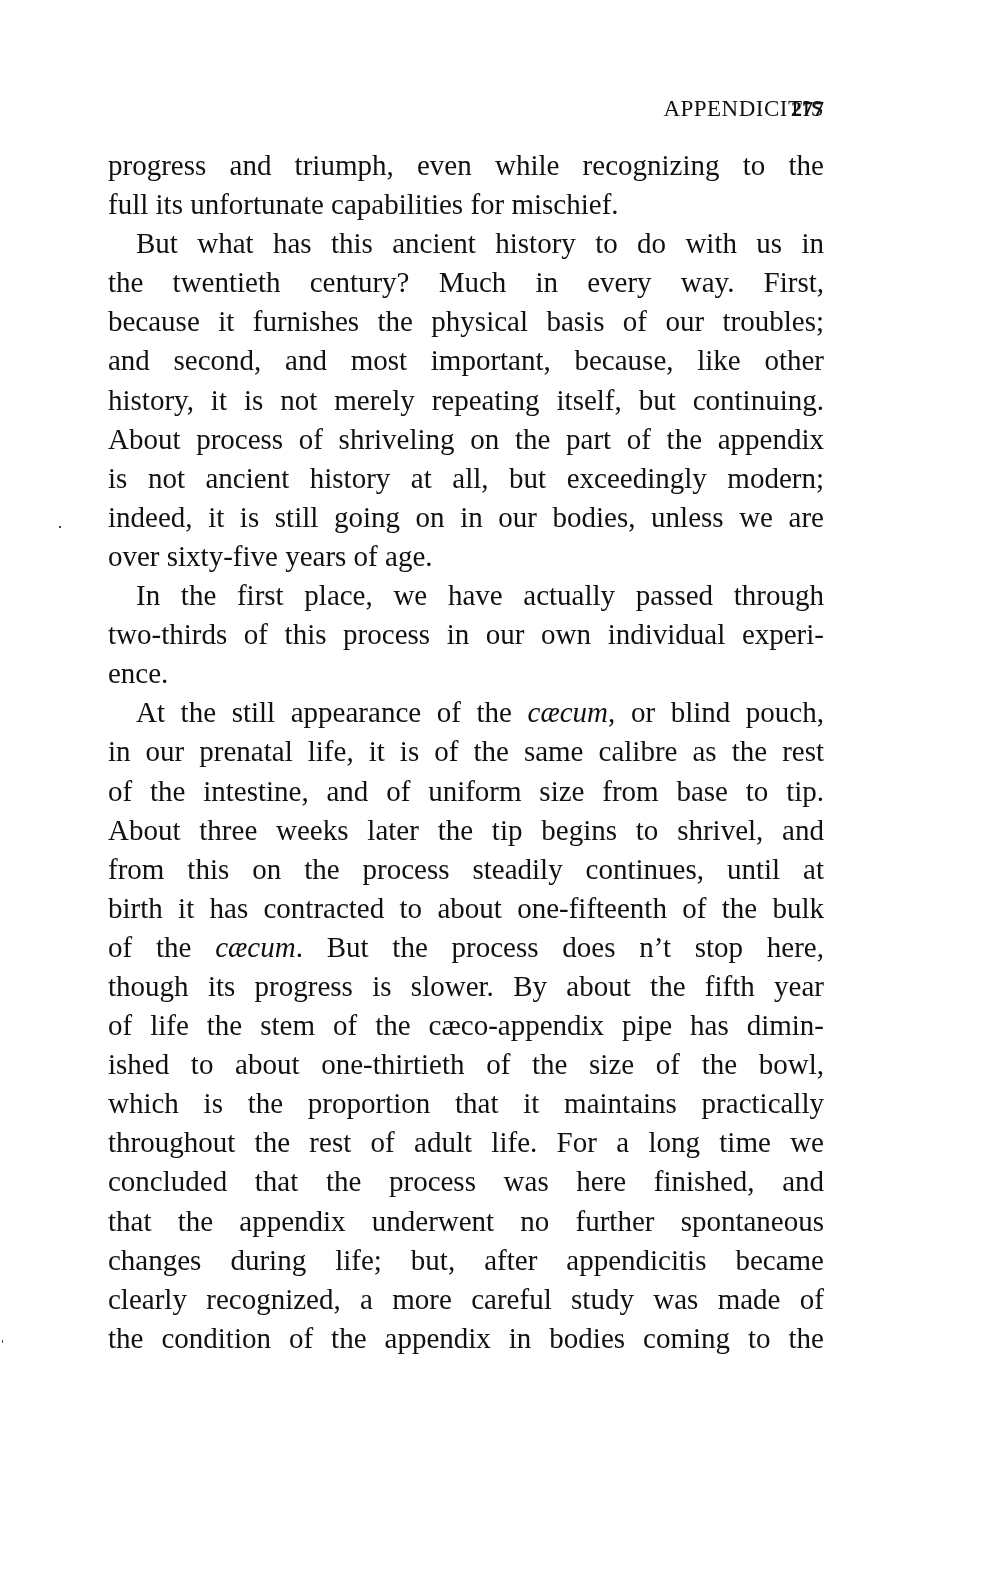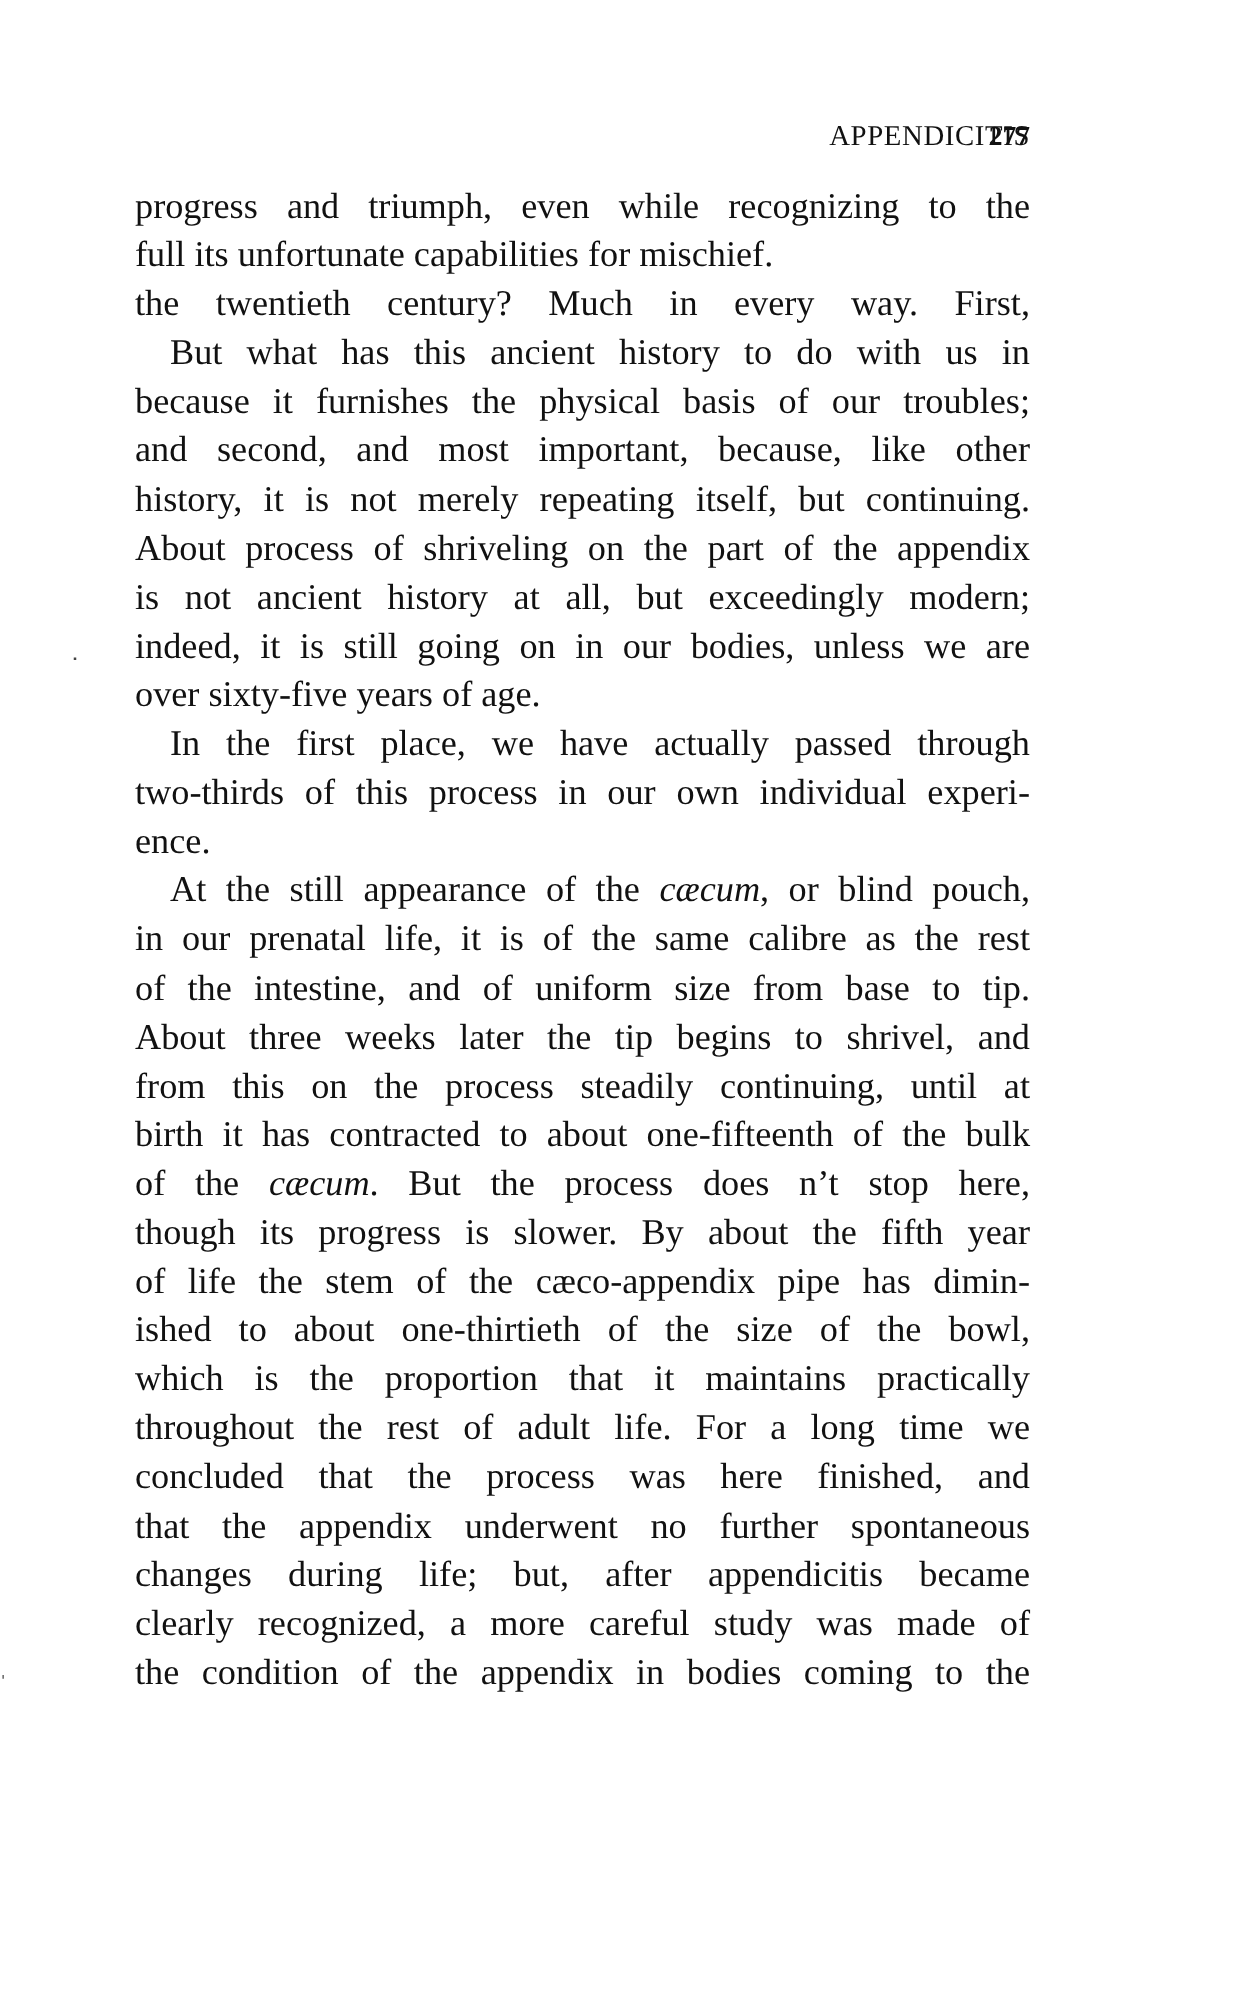--- a/index.html
+++ b/index.html
@@ -20,37 +20,37 @@
 
 <div class="page">
   <div class="running-head">
     <span class="title">APPENDICITIS</span>
     <span class="folio">277</span>
   </div>
 
   <div class="body-text" id="body-text">
       <span class="line">progress and triumph, even while recognizing to the</span>
       <span class="line last">full its unfortunate capabilities for mischief.</span>
+      <span class="line indent">But what has this ancient history to  do with us in</span>
       <span class="line">the twentieth century? Much in every way. First,</span>
-      <span class="line indent">But what has this ancient history to  do with us in</span>
       <span class="line">because it furnishes the physical basis of our troubles;</span>
       <span class="line">and second, and most important, because, like other</span>
       <span class="line">history, it is not merely repeating itself, but continuing.</span>
       <span class="line">About process of shriveling on the part of the appendix</span>
       <span class="line">is not ancient history at all, but exceedingly modern;</span>
       <span class="line">indeed, it is still going on in our bodies, unless we are</span>
       <span class="line last">over sixty-five years of age.</span>
       <span class="line indent">In the first place, we have actually passed through</span>
       <span class="line">two-thirds of this process in our own individual experi-</span>
       <span class="line last">ence.</span>
       <span class="line indent"><span>At the still appearance of the </span><span class="ital">cæcum</span><span>, or blind pouch,</span></span>
       <span class="line">in our prenatal life, it is of the same calibre as the rest</span>
       <span class="line">of the intestine, and of uniform size from base to tip.</span>
       <span class="line">About three weeks later the tip begins to shrivel, and</span>
-      <span class="line">from this on the process steadily continuing, until at</span>
+      <span class="line">from this on the process steadily continues, until at</span>
       <span class="line">birth it has contracted to about one-fifteenth of the bulk</span>
       <span class="line"><span>of the </span><span class="ital">cæcum</span><span>. But the process does n’t stop here,</span></span>
       <span class="line">though its progress is slower. By about the fifth year</span>
       <span class="line">of life the stem of the cæco-appendix pipe has dimin-</span>
       <span class="line">ished to about one-thirtieth of the size of the bowl,</span>
       <span class="line">which is the proportion that it maintains practically</span>
       <span class="line">throughout the rest of adult life. For a long time we</span>
       <span class="line">concluded that the process was here finished, and</span>
       <span class="line">that the appendix underwent no further spontaneous</span>
       <span class="line">changes during life; but, after appendicitis became</span>

